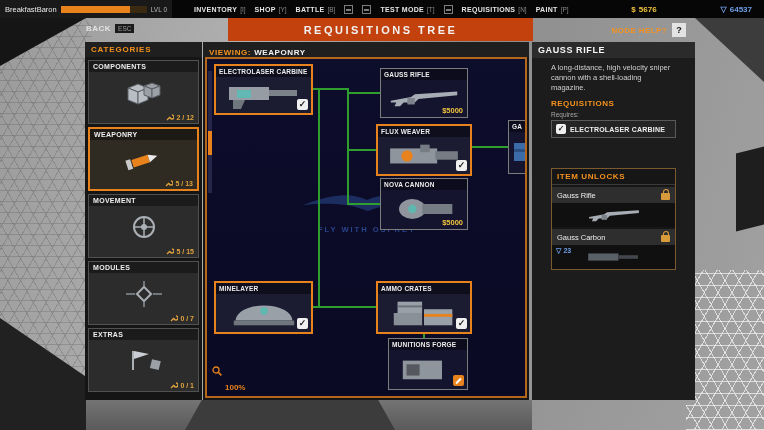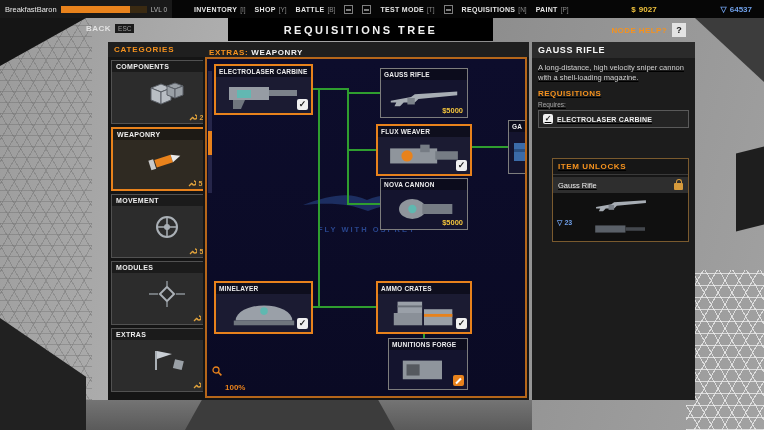--- a/index.html
+++ b/index.html
@@ -37,28 +37,28 @@
   .micon{width:9px;height:9px;border:1px solid #7e7e7e;box-sizing:border-box;position:relative;}
   .micon::after{content:"";position:absolute;left:1px;top:3px;right:1px;height:2px;background:#7e7e7e;}
   .currency{margin-left:auto;display:flex;align-items:center;padding-right:12px;}
   .money{color:#f0c23c;font-size:8px;font-weight:bold;display:flex;gap:3px;}
   .tech{color:#6f9fe8;font-size:8px;font-weight:bold;display:flex;gap:3px;margin-left:64px;}
 
   
   .backbtn{position:absolute;left:86px;top:24px;display:flex;gap:4px;align-items:flex-end;cursor:pointer;z-index:4;}
   .backbtn span{color:#e3e3e3;font-size:8px;font-weight:bold;letter-spacing:.5px;}
   .backbtn i{color:#9a9a9a;font-size:6.5px;font-style:normal;background:#1b1b1b;padding:1px 3px;}
-  .titlebar{position:absolute;left:228px;top:18px;width:265px;height:23px;background:#000000;display:flex;align-items:center;justify-content:center;z-index:4;}
+  .titlebar{position:absolute;left:228px;top:18px;width:305px;height:23px;background:#c2410c;display:flex;align-items:center;justify-content:center;z-index:4;}
   .titlebar span{color:#f2f2f2;font-size:11px;font-weight:bold;letter-spacing:2.5px;}
   .helpwrap{position:absolute;top:23px;right:78px;display:flex;gap:5px;align-items:center;z-index:4;}
   .helplabel{color:#f5921e;font-size:8px;font-weight:bold;letter-spacing:.4px;}
   .helpbtn{width:14px;height:14px;background:#e3e3e3;color:#151515;border:none;font-size:9px;font-weight:bold;display:flex;align-items:center;justify-content:center;padding:0;cursor:pointer;}
 
   
-  .cats{position:absolute;left:85px;top:42px;width:117px;height:358px;background:#151515;box-sizing:border-box;z-index:3;margin-left:23px;}
+  .cats{position:absolute;left:85px;top:42px;width:117px;height:358px;background:#151515;box-sizing:border-box;z-index:3;}
   .cats-h{height:15px;line-height:15px;background:#1f1f1f;color:#f5921e;font-size:8px;font-weight:bold;letter-spacing:.8px;padding-left:6px;}
   .cat{position:relative;margin:3px;height:64px;background:#2c2c2c;border:1px solid #515151;box-sizing:border-box;cursor:pointer;}
   .cat.sel{border:2px solid #e8821c;background:#2f2a22;}
   .clabel{background:rgba(0,0,0,.38);color:#eee;font-size:7px;font-weight:bold;padding:2px 4px;letter-spacing:.3px;}
   .cicon{position:absolute;left:0;right:0;top:14px;bottom:12px;display:flex;align-items:center;justify-content:center;}
   .cprog{position:absolute;right:4px;bottom:2px;display:flex;align-items:center;gap:2px;color:#e0a23c;font-size:7px;font-weight:bold;}
 
   
   .main{position:absolute;left:203px;top:42px;width:326px;height:358px;background:#151515;z-index:3;}
   .main-h{height:15px;line-height:15px;background:#1f1f1f;padding-left:6px;}
@@ -77,28 +77,28 @@
   .wmark{position:absolute;left:55px;top:128px;width:210px;text-align:center;pointer-events:none;}
   .wmark-t{color:#2e4f9e;font-size:7.5px;font-weight:bold;letter-spacing:2px;opacity:.85;}
   .slider-track{position:absolute;left:1px;top:12px;width:4px;height:122px;background:#26264a;}
   .slider-h{position:absolute;left:1px;top:72px;width:4px;height:24px;background:#e8821c;cursor:pointer;}
   .zoom{position:absolute;left:5px;bottom:4px;display:flex;align-items:center;gap:3px;cursor:pointer;}
   .zoom span{color:#e8821c;font-size:8px;font-weight:bold;margin-top:34px;}
 
   
   .detail{position:absolute;left:532px;top:42px;width:163px;height:358px;background:#1c1c1c;z-index:3;box-sizing:border-box;}
   .detail-h{height:16px;line-height:16px;background:#2b2b2b;color:#f7f7f7;font-size:9px;font-weight:bold;padding-left:6px;letter-spacing:.6px;}
-  .detail-b{padding:5px 6px;position:relative;height:calc(100% - 26px);text-decoration:underline;}
+  .detail-b{padding:5px 19px;position:relative;height:calc(100% - 26px);}
   .desc{color:#cfcfcf;font-size:7.5px;line-height:1.35;margin:0 0 6px 0;}
   .preq-t{color:#f5921e;font-size:8px;font-weight:bold;letter-spacing:.5px;margin-top:4px;}
   .preq-r{color:#a8a8a8;font-size:6.5px;margin:3px 0 2px 0;}
   .preq-box{border:1px solid #5a5a5a;background:#242424;padding:3px 4px;display:flex;align-items:center;gap:4px;}
   .cbox{width:10px;height:10px;background:#f0f0f0;color:#1c1c1c;font-size:8px;font-weight:bold;line-height:10px;text-align:center;border-radius:2px;flex:0 0 auto;}
   .preq-n{color:#efefef;font-size:7px;font-weight:bold;letter-spacing:.2px;}
-  .usec{margin-top:30px;border:1px solid #7a5a2e;background:#161616;margin-left:14px;}
+  .usec{margin-top:30px;border:1px solid #7a5a2e;background:#161616;}
   .usec-h{color:#f5921e;font-size:8px;font-weight:bold;letter-spacing:.6px;padding:3px 5px;border-bottom:1px solid #3a3a3a;}
   .urow{display:flex;justify-content:space-between;align-items:center;background:#2e2e2e;padding:3px 5px;margin-top:2px;}
   .urow span{color:#ececec;font-size:7.5px;}
   .lock{position:relative;width:9px;height:7px;background:#d79b3c;border-radius:1px;margin-top:3px;flex:0 0 auto;}
   .lock::before{content:"";position:absolute;left:1.5px;top:-4px;width:6px;height:5px;border:1.5px solid #d79b3c;border-bottom:none;border-radius:3px 3px 0 0;box-sizing:border-box;}
   .uthumb{position:relative;height:24px;background:#101010;display:flex;align-items:center;justify-content:center;}
   .ucost{position:absolute;left:4px;top:2px;color:#6f9fe8;font-size:7px;font-weight:bold;display:flex;gap:2px;}
   .unlockbtn{position:absolute;left:6px;right:6px;bottom:10px;height:27px;background:linear-gradient(#f18e20,#d9731a);border:none;border-bottom:2px solid #a85510;color:#fff;font-family:"Liberation Sans",sans-serif;font-size:11px;font-weight:bold;letter-spacing:1.2px;cursor:pointer;}
 </style>
 </head>
@@ -149,21 +149,21 @@
           <i>[N]</i>
         </span>
       <span class="mi">
           <b>PAINT</b>
           <i>[P]</i>
         </span>
     </nav>
     <div class="currency">
       <span class="money">
           <b>$</b>
-          <span>9027</span>
+          <span>5676</span>
         </span>
       <span class="tech">
           <b>▽</b>
           <span>64537</span>
         </span>
     </div>
   </header>
 
   <div class="backbtn">
     <span>BACK</span>
@@ -273,21 +273,21 @@
         <svg width="8" height="8" viewBox="0 0 8 8">
             <path d="M1 7 L4 4 M4 4 a2 2 0 1 0 2 -2" stroke="#e0a23c" stroke-width="1.3" fill="none"></path>
           </svg>
         <span>0 / 1</span>
       </div>
     </div>
   </aside>
 
   <section class="main">
     <div class="main-h">
-      <span class="vh-l">EXTRAS:</span><span class="vh-v">WEAPONRY</span>
+      <span class="vh-l">VIEWING:</span><span class="vh-v">WEAPONRY</span>
     </div>
     <div class="tree">
 
       <div class="wmark">
         <svg width="140" height="34" viewBox="0 0 140 34" style="opacity:.55">
             <path d="M6 18 C34 7,54 5,70 13 C86 5,112 7,134 19 C108 15,88 17,71 24 C54 17,34 15,6 18 Z" fill="#2a4b8f"></path>
           </svg>
         <div class="wmark-t">FLY WITH OSPREY</div>
       </div>
 
@@ -425,20 +425,24 @@
         <div class="urow">
           <span>Gauss Rifle</span>
           <span class="lock"></span>
         </div>
         <div class="uthumb">
           <svg width="70" height="18" viewBox="0 0 80 26">
               <polygon points="4,16 26,12 30,9 76,6 76,10 34,14 30,18 18,18 14,22 8,22 10,18 4,18" fill="#a7adb4"></polygon>
               <rect x="22" y="13" width="8" height="7" fill="#7c828a"></rect>
             </svg>
         </div>
+        <div class="urow">
+          <span>Gauss Carbon</span>
+          <span class="lock"></span>
+        </div>
         <div class="uthumb">
           <span class="ucost">
               <b>▽</b>
               <span>23</span>
             </span>
           <svg width="70" height="16" viewBox="0 0 70 18">
               <rect x="6" y="5" width="34" height="8" fill="#5a6068"></rect>
               <rect x="40" y="7" width="22" height="4" fill="#43474d"></rect>
             </svg>
         </div>

